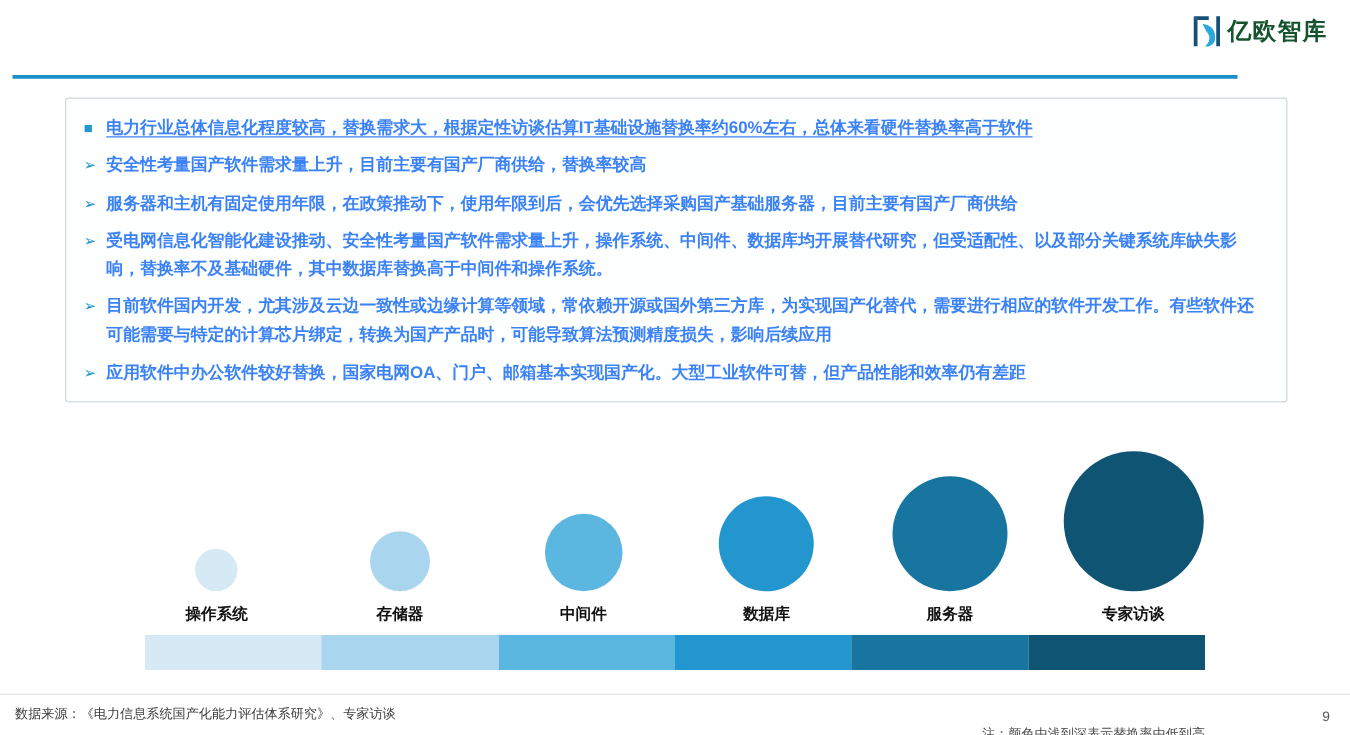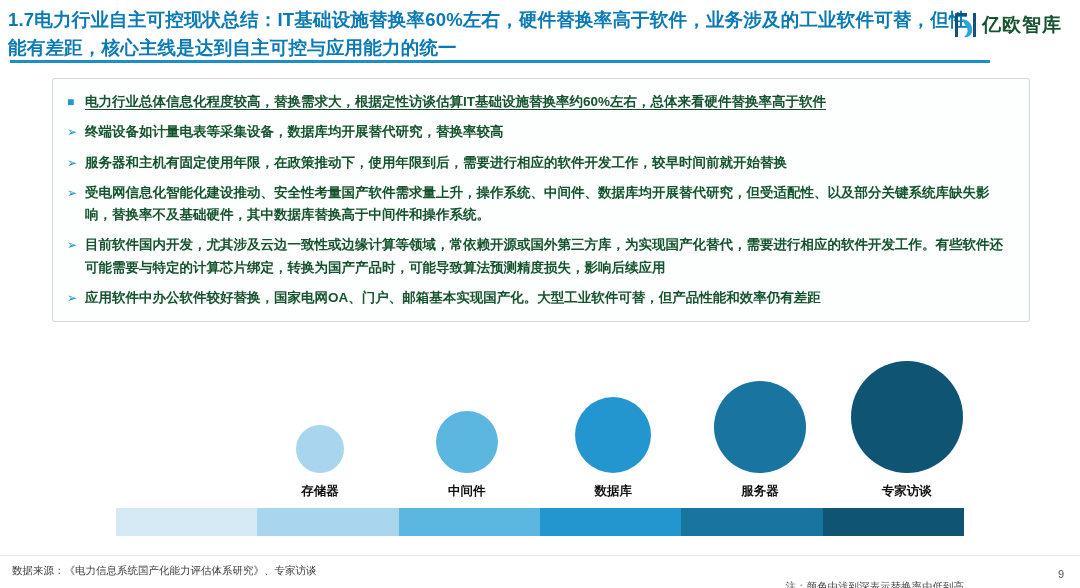--- a/index.html
+++ b/index.html
@@ -74,21 +74,21 @@
     width: 18px;
     color: #1a8fc9;
     font-size: 12px;
     line-height: 22px;
     text-align: left;
   }
   .marker.sq { color: #2496cf; }
   .bullet-text {
     flex: 1 1 auto;
     font-size: 13.5px;
-    color: #14532d;
+    color: #3b82f6;
     line-height: 1.65;
     font-weight: bold;
   }
   .bullet-text.under {
     text-decoration: underline;
     text-underline-offset: 3px;
   }
 
   
   .chart {
@@ -147,23 +147,20 @@
     left: 0; bottom: 32px;
     width: 1080px; height: 1px;
     background: #e3e7ea;
   }
 </style>
 </head>
 <body>
 
 <div class="slide">
 
-  <div class="title-bar">
-    <div class="title-text">1.7电力行业自主可控现状总结：IT基础设施替换率60%左右，硬件替换率高于软件，业务涉及的工业软件可替，但性能有差距，核心主线是达到自主可控与应用能力的统一</div>
-  </div>
   <div class="title-underline"></div>
 
   <div class="logo">
     <span class="logo-mark">
       <svg width="26" height="30" viewBox="0 0 26 30">
         <path d="M2 3 L14 3 L14 6 L5 6 Z" fill="#12517a"></path>
         <path d="M2 3 L2 27 L5 27 L5 6 Z" fill="#12517a"></path>
         <path d="M14 3 L20 3 L20 27 L14 27 Z" fill="#12517a" opacity="0"></path>
         <path d="M9 9 C16 10, 20 14, 19 22 C18 26, 14 28, 11 27 C15 24, 16 19, 12 15 Z" fill="#2aa7dd"></path>
         <path d="M20 3 L23 3 L23 27 L20 27 Z" fill="#12517a"></path>
@@ -174,46 +171,50 @@
 
   <div class="bullet-box">
 
     <div class="bullet-row">
       <span class="marker sq">■</span>
       <span class="bullet-text under">电力行业总体信息化程度较高，替换需求大，根据定性访谈估算IT基础设施替换率约60%左右，总体来看硬件替换率高于软件</span>
     </div>
 
     <div class="bullet-row">
       <span class="marker">➢</span>
-      <span class="bullet-text">终端设备如计量电表等采集设备，数据库均开展替代研究，替换率较高</span>
-    </div>
-
-    <div class="bullet-row">
-      <span class="marker">➢</span>
-      <span class="bullet-text">服务器和主机有固定使用年限，在政策推动下，使用年限到后，需要进行相应的软件开发工作，较早时间前就开始替换</span>
+      <span class="bullet-text">安全性考量国产软件需求量上升，目前主要有国产厂商供给，替换率较高</span>
+    </div>
+
+    <div class="bullet-row">
+      <span class="marker">➢</span>
+      <span class="bullet-text">服务器和主机有固定使用年限，在政策推动下，使用年限到后，会优先选择采购国产基础服务器，目前主要有国产厂商供给</span>
     </div>
 
     <div class="bullet-row">
       <span class="marker">➢</span>
       <span class="bullet-text">受电网信息化智能化建设推动、安全性考量国产软件需求量上升，操作系统、中间件、数据库均开展替代研究，但受适配性、以及部分关键系统库缺失影响，替换率不及基础硬件，其中数据库替换高于中间件和操作系统。</span>
     </div>
 
     <div class="bullet-row">
       <span class="marker">➢</span>
       <span class="bullet-text">目前软件国内开发，尤其涉及云边一致性或边缘计算等领域，常依赖开源或国外第三方库，为实现国产化替代，需要进行相应的软件开发工作。有些软件还可能需要与特定的计算芯片绑定，转换为国产产品时，可能导致算法预测精度损失，影响后续应用</span>
     </div>
 
     <div class="bullet-row">
       <span class="marker">➢</span>
       <span class="bullet-text">应用软件中办公软件较好替换，国家电网OA、门户、邮箱基本实现国产化。大型工业软件可替，但产品性能和效率仍有差距</span>
     </div>
 
   </div>
 
   <div class="chart" id="chart">
+      <div class="circle-col" style="left: 0px; width: 146.667px;">
+        <div class="circle" style="width: 34px; height: 34px; background: rgb(214, 234, 246);"></div>
+        <div class="circle-label">操作系统</div>
+      </div>
       <div class="circle-col" style="left: 293.333px; width: 146.667px;">
         <div class="circle" style="width: 62px; height: 62px; background: rgb(91, 182, 224);"></div>
         <div class="circle-label">中间件</div>
       </div>
       <div class="circle-col" style="left: 146.667px; width: 146.667px;">
         <div class="circle" style="width: 48px; height: 48px; background: rgb(169, 214, 238);"></div>
         <div class="circle-label">存储器</div>
       </div>
       <div class="circle-col" style="left: 440px; width: 146.667px;">
         <div class="circle" style="width: 76px; height: 76px; background: rgb(36, 150, 207);"></div>

